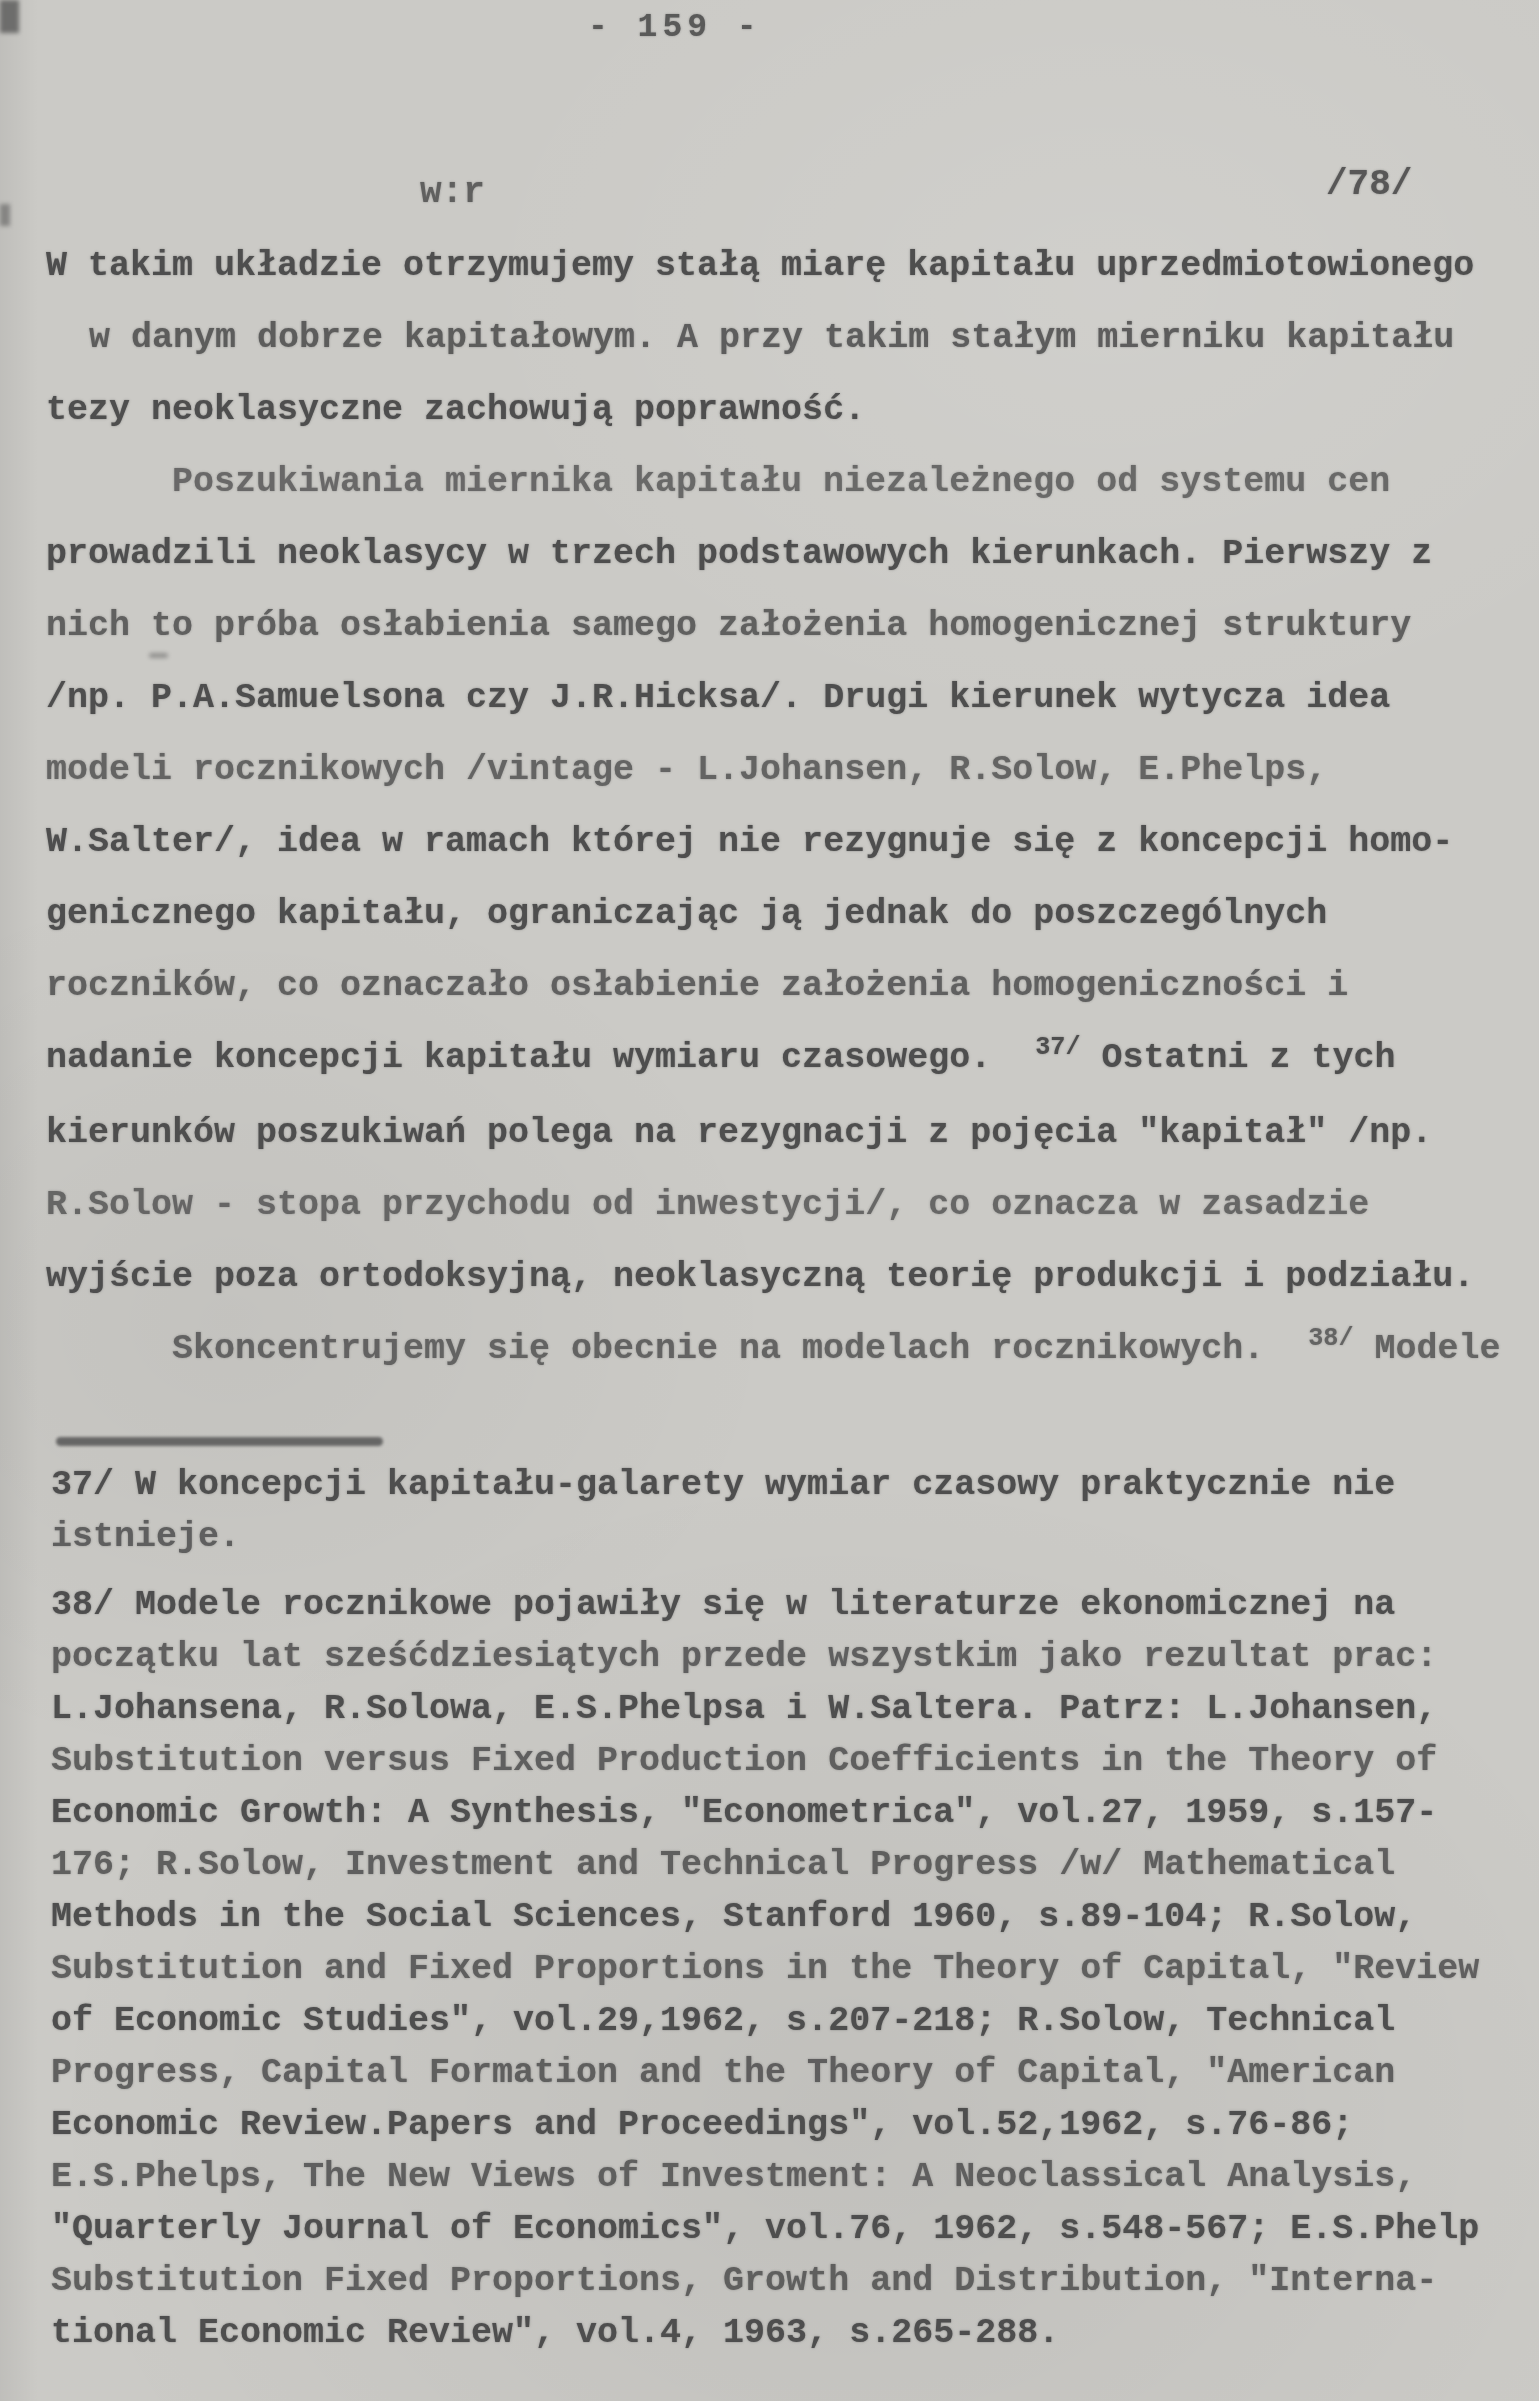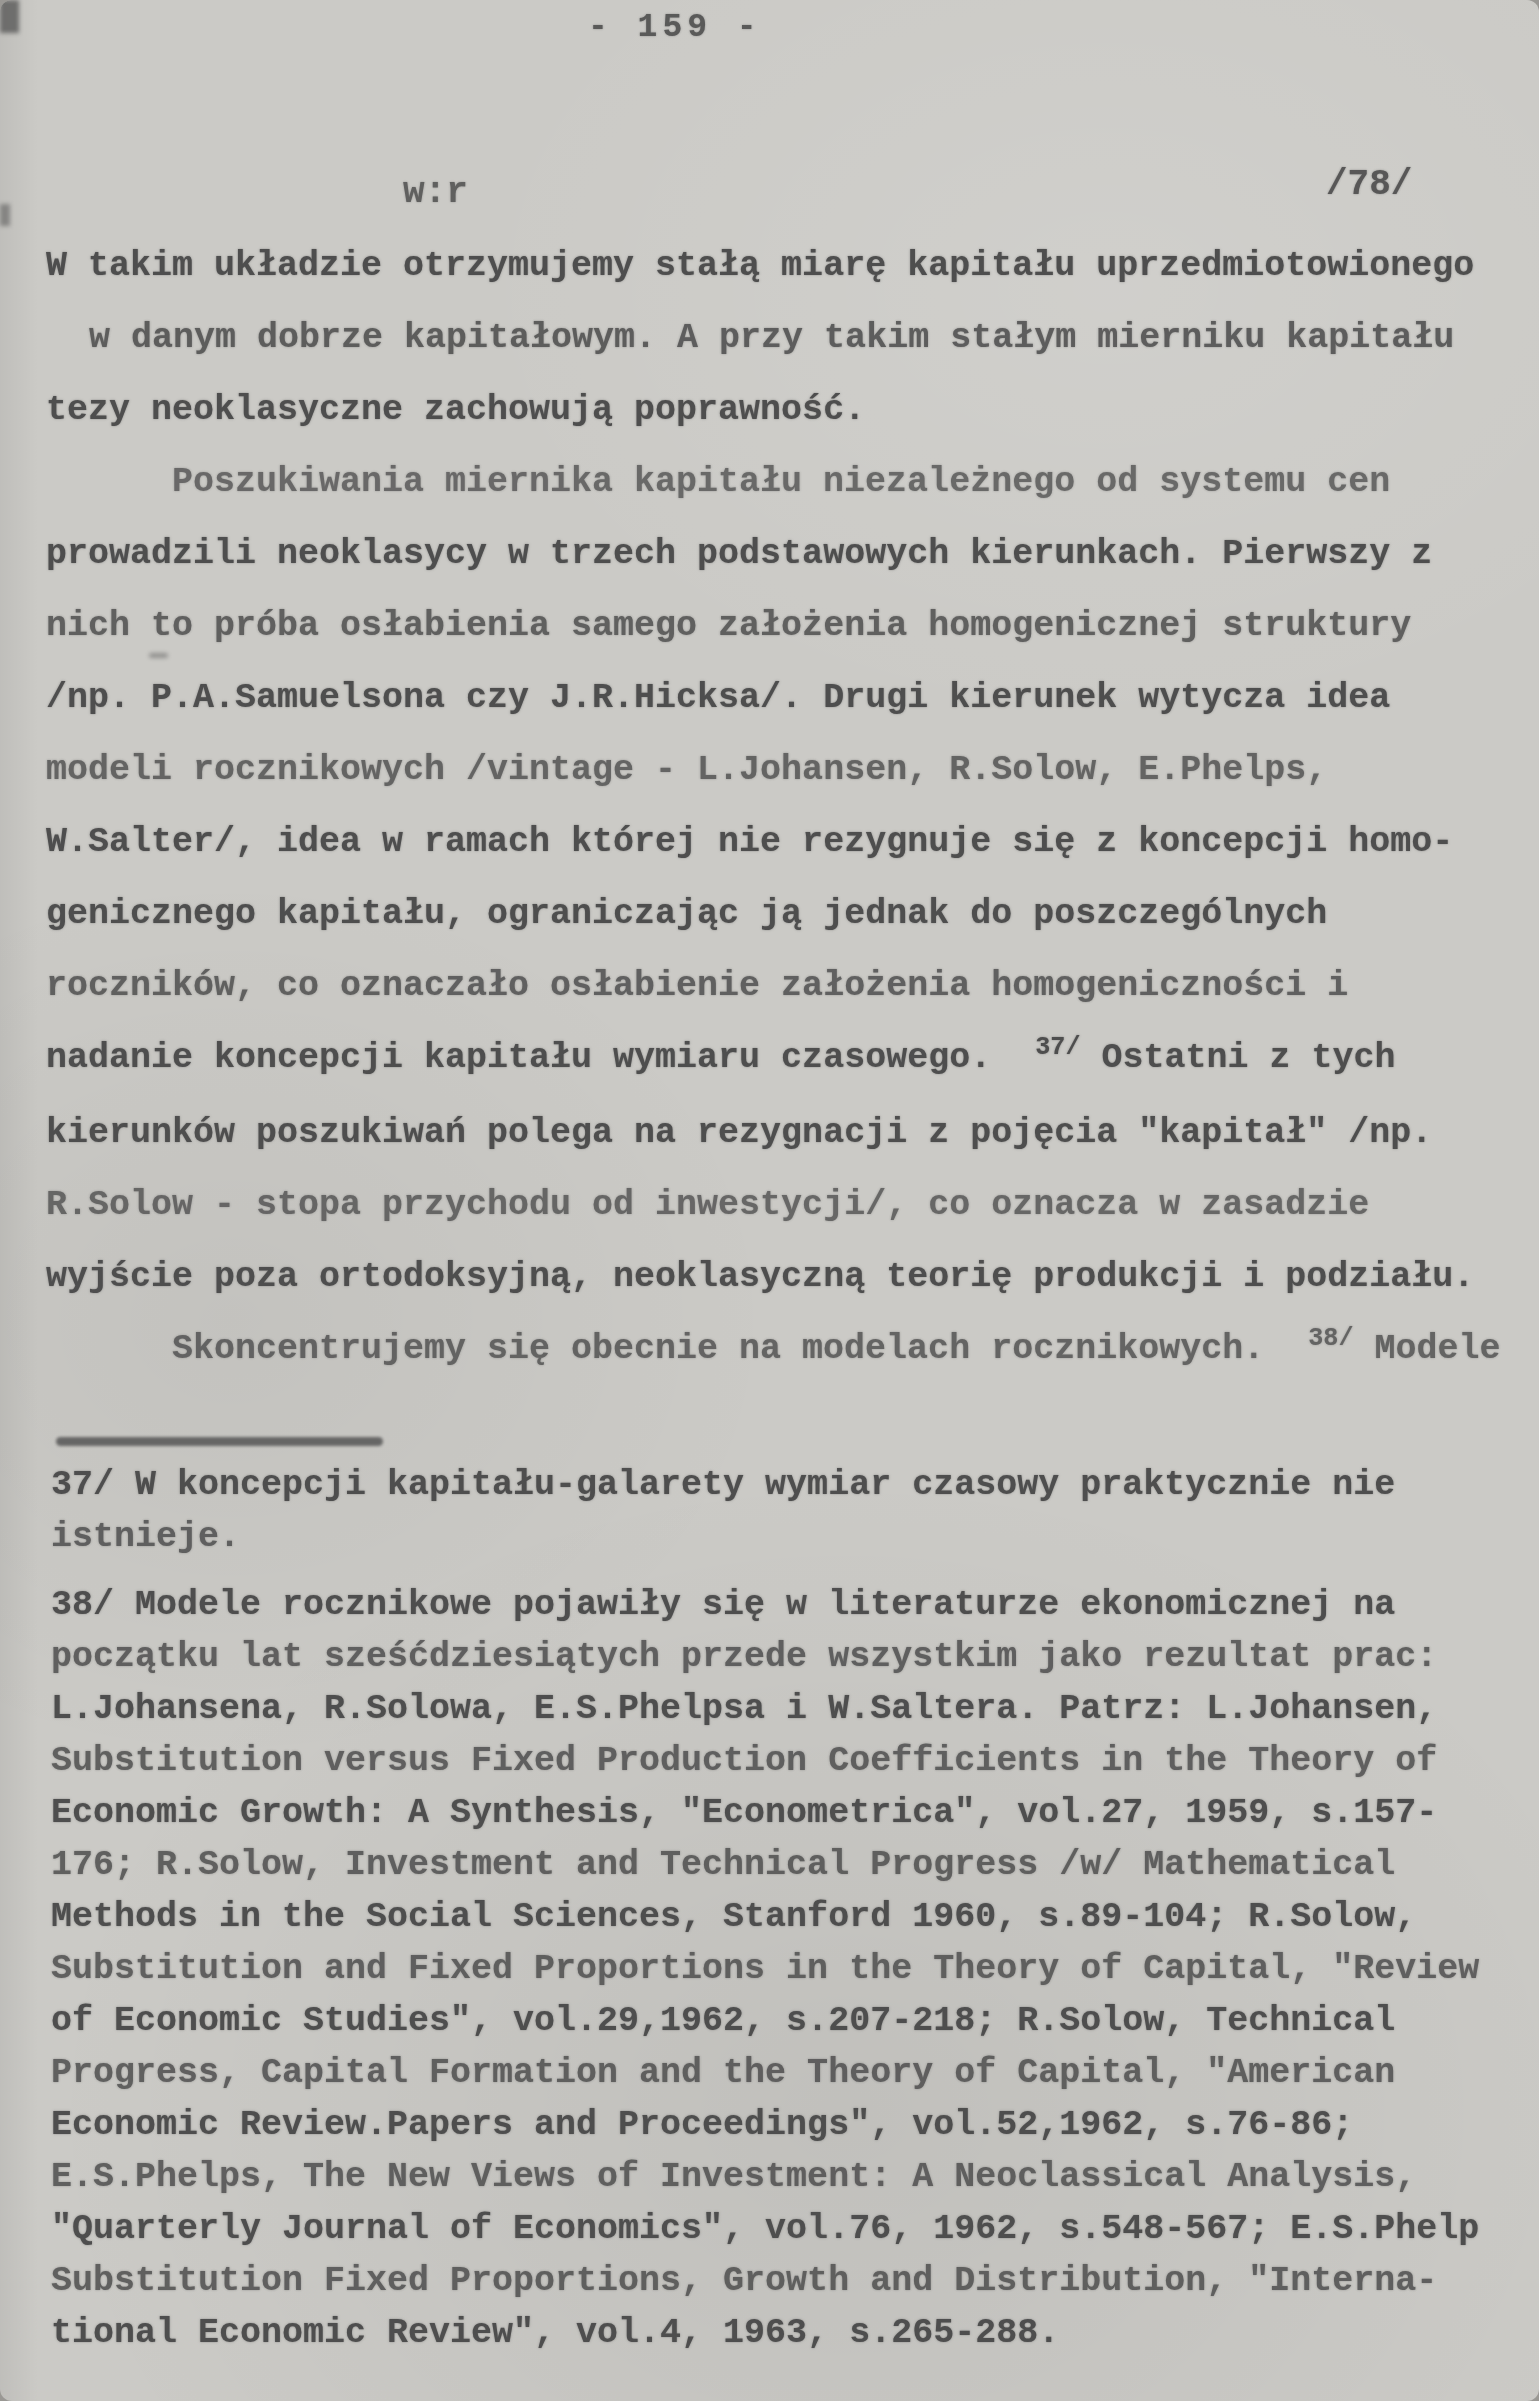--- a/index.html
+++ b/index.html
@@ -10,32 +10,31 @@
     overflow:hidden;
     background:
       radial-gradient(941px 651px at 72% 12%, rgba(255,255,255,0.10), rgba(255,255,255,0) 70%),
       radial-gradient(796px 651px at 15% 55%, rgba(0,0,0,0.04), rgba(0,0,0,0) 70%),
       radial-gradient(1086px 869px at 55% 88%, rgba(0,0,0,0.05), rgba(0,0,0,0) 75%),
       linear-gradient(90deg, rgba(0,0,0,0.06), rgba(0,0,0,0) 2.5%),
       #cbcac6;
     font-family:"Liberation Mono","DejaVu Sans Mono",monospace;
     font-weight:700;
     color:#4e4e4e;
-    border-radius:12px;
   }
   .ink{
     filter:blur(0.6px);
     text-shadow:0 0 2.2px rgba(78,78,78,0.55);
   }
   .page-number{
     position:absolute;top:8.7px;left:588px;
     font-size:33px;letter-spacing:5px;white-space:pre;opacity:.9;
   }
   .formula{
-    position:absolute;top:172px;left:403px;
+    position:absolute;top:172px;left:420px;
     font-size:36px;opacity:.85;
   }
   .eq-number{
     position:absolute;top:164px;left:1326px;
     font-size:36px;opacity:.92;
   }
   .body-text{
     position:absolute;top:230px;left:46px;width:1482px;
     font-size:35px;line-height:72px;white-space:pre;
   }

